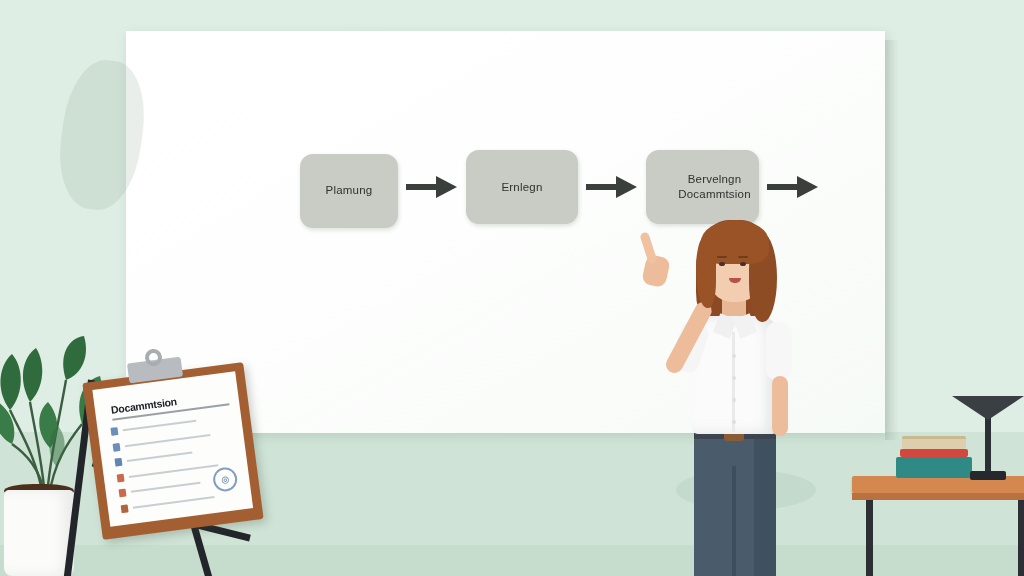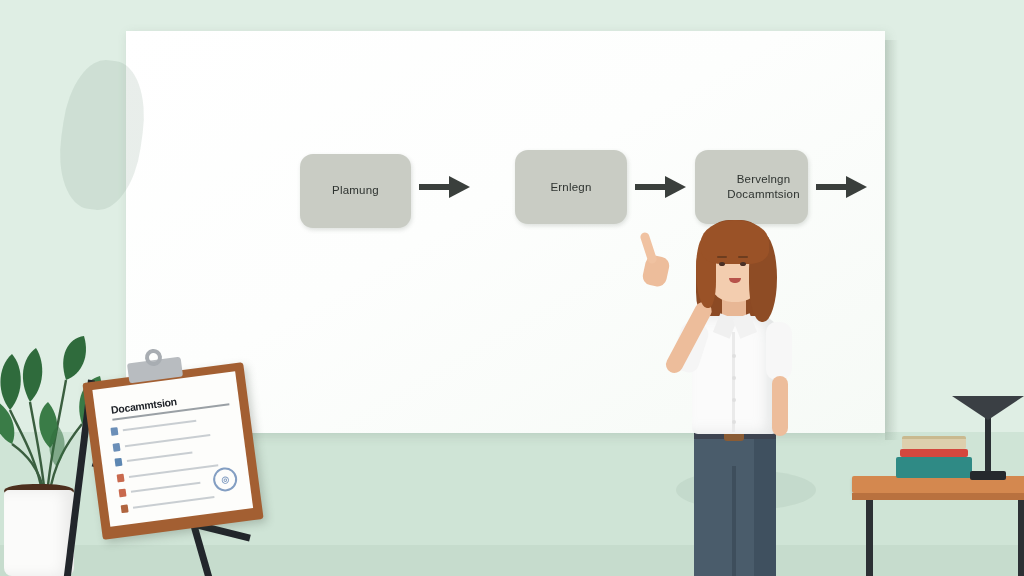--- a/index.html
+++ b/index.html
@@ -29,22 +29,22 @@
 
   
   .flow{position:absolute;left:174px;top:118px;width:672px;height:76px;display:flex;align-items:center;}
   .fbox{
     height:74px;border-radius:13px;background:#c9ccc4;
     display:flex;flex-direction:column;align-items:center;justify-content:center;
     color:#2e3330;font-size:11.5px;line-height:15px;letter-spacing:.2px;
     box-shadow:1px 2px 4px rgba(80,90,80,.18);
     text-align:center;padding:0 6px;flex:none;
   }
-  .fbox.b1{width:111px;margin-top:7px;}
-  .fbox.b2{width:112px;margin-left:36px;}
+  .fbox.b1{width:98px;margin-top:7px;}
+  .fbox.b2{width:112px;}
   .fbox.b3{width:113px;padding-left:30px;}
   .fbox.b4{width:113px;}
   .arrow{flex:none;width:52px;height:22px;position:relative;margin:0 8px;}
   .arrow .shaft{position:absolute;left:0;top:8px;width:36px;height:6px;background:#3a3f3c;}
   .arrow .head{
     position:absolute;left:30px;top:0;width:0;height:0;
     border-top:11px solid transparent;border-bottom:11px solid transparent;
     border-left:21px solid #3a3f3c;
   }
 

